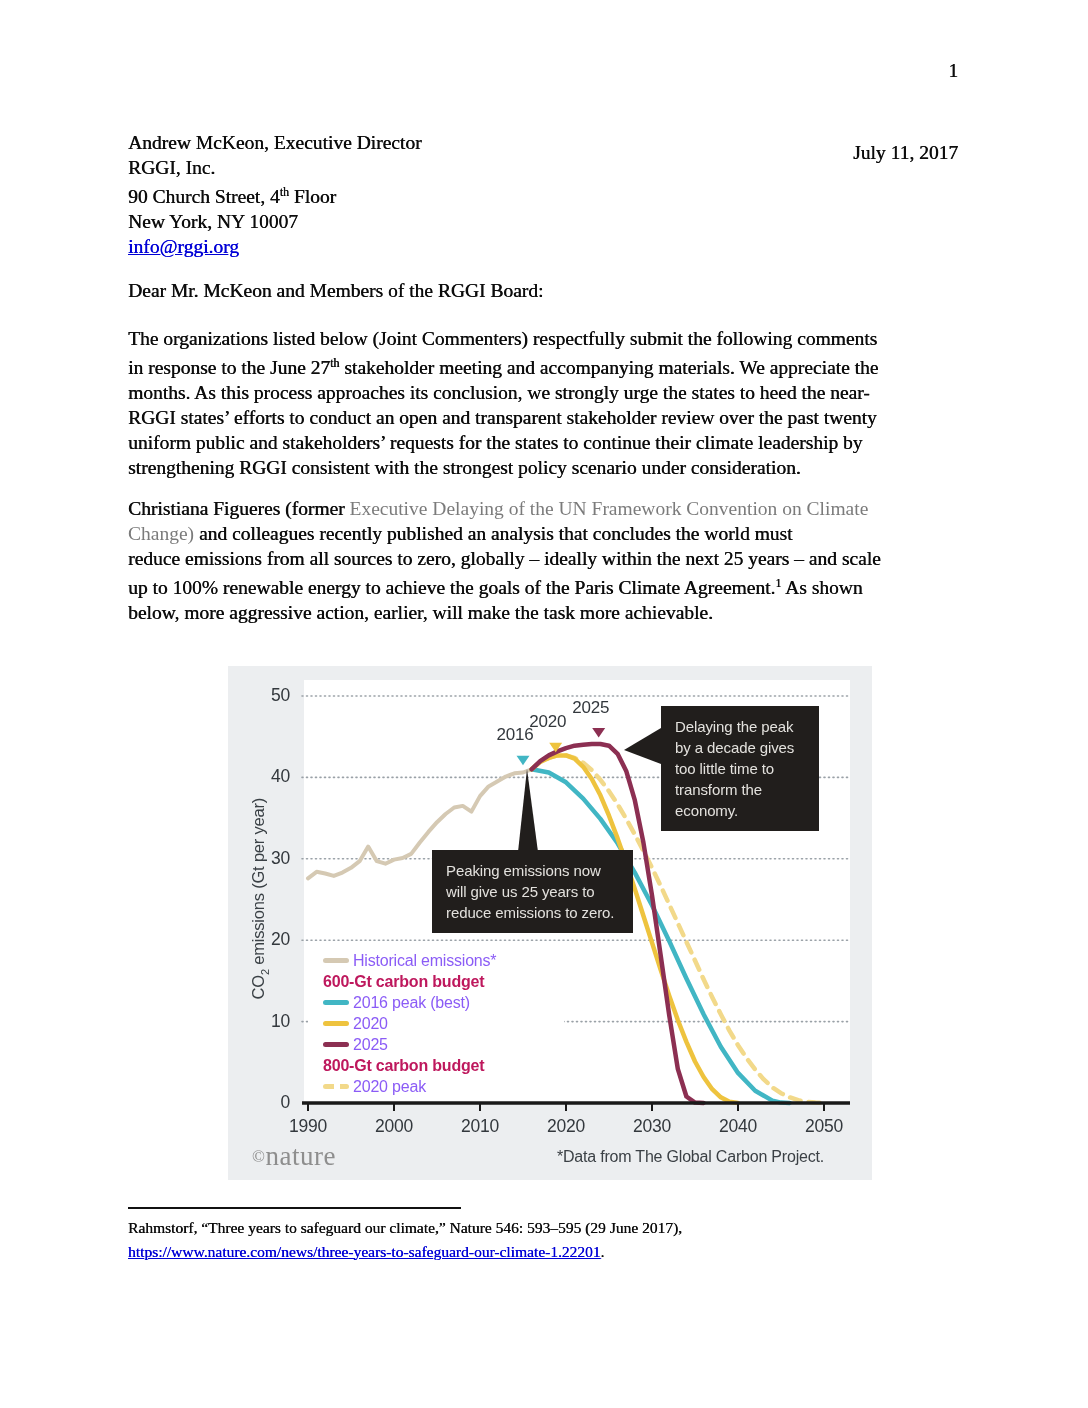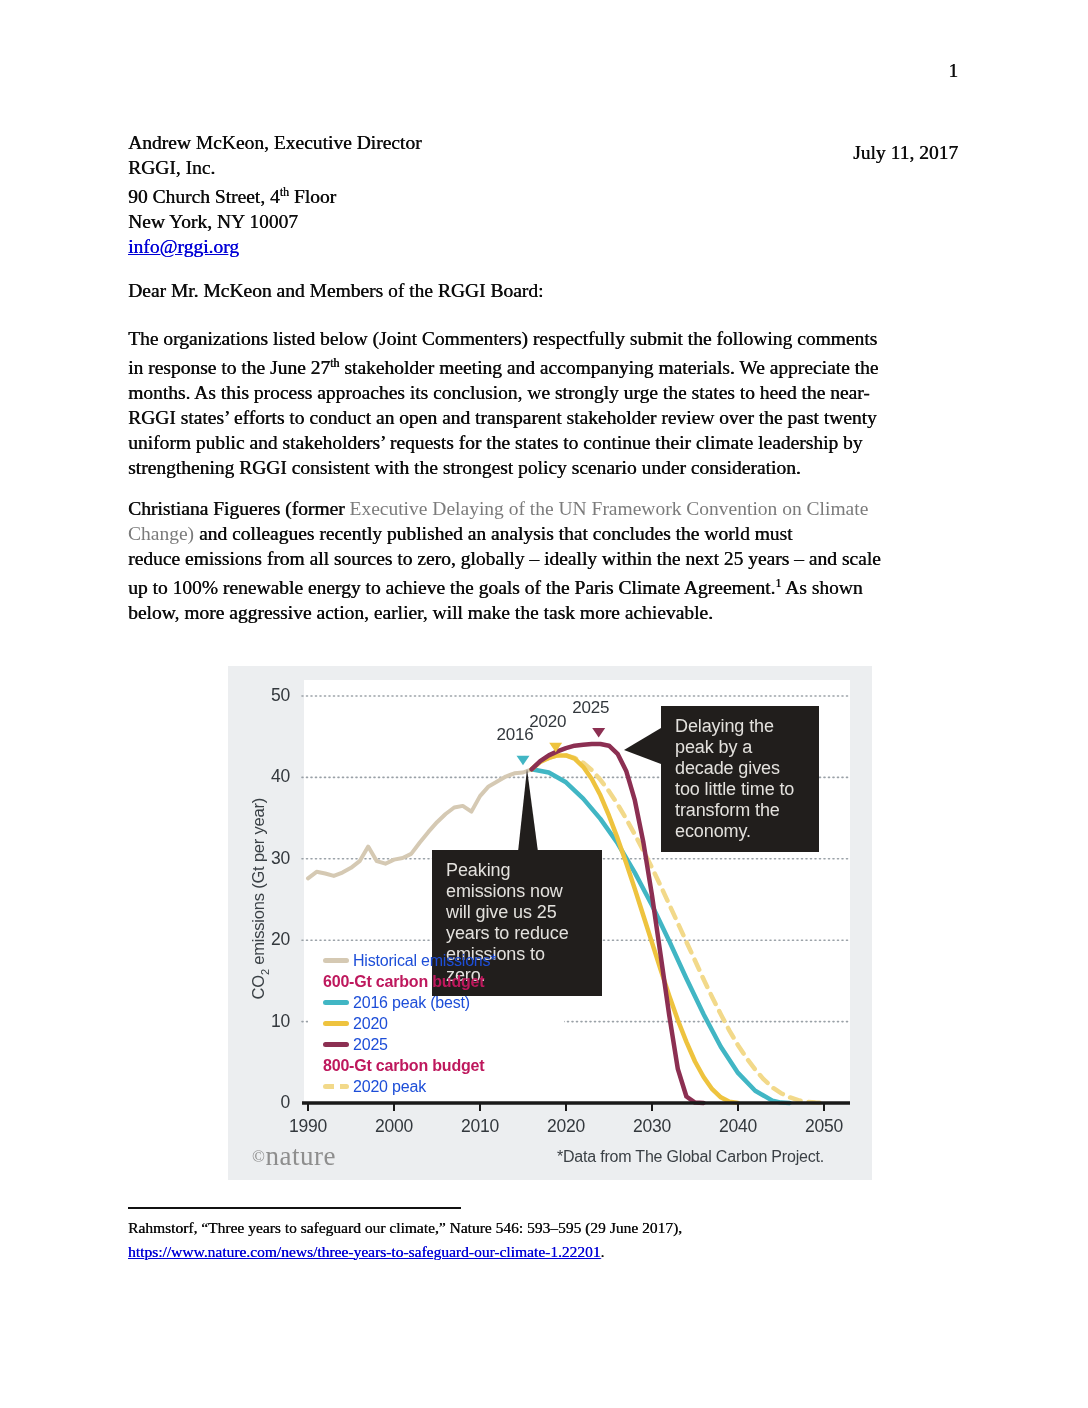--- a/index.html
+++ b/index.html
@@ -35,26 +35,26 @@
   .xtick { position:absolute; width:60px; text-align:center; font-size:17.5px; color:#33383d; }
   .ytick { position:absolute; width:44px; text-align:right; font-size:17.5px; color:#33383d; }
   .peak-label { position:absolute; width:60px; text-align:center; font-size:17px; color:#33383d; }
   .y-title {
     position:absolute; left:-128px; top:222px; width:320px; text-align:center;
     font-size:16.5px; color:#3a4045; transform:rotate(-90deg);
   }
   .y-title sub { font-size:11px; }
   .callout {
     position:absolute; background:#211e1c; color:#e3e1dd;
-    font-size:18px; line-height:21px; padding:10px 14px; letter-spacing:-0.1px;
+    font-size:15px; line-height:21px; padding:10px 14px; letter-spacing:-0.1px;
   }
-  .callout1 { left:204px; top:184px; width:170px; }
+  .callout1 { left:204px; top:184px; width:201px; }
   .callout2 { left:433px; top:40px; width:158px; }
   .legend { position:absolute; left:95px; top:284px; width:250px; }
-  .lg-row { position:relative; height:21px; font-size:16px; color:#1d4ed8; padding-left:30px; line-height:21px; }
+  .lg-row { position:relative; height:21px; font-size:16px; color:#8b5cf6; padding-left:30px; line-height:21px; }
   .lg-row.lg-header { padding-left:0; font-weight:bold; color:#be185d; }
   .lg-swatch { position:absolute; left:0; top:8px; width:26px; height:5px; border-radius:2.5px; }
   .credit { position:absolute; left:24px; bottom:8px; font-family:"Liberation Serif", serif; color:#8e8e8e; letter-spacing:0.5px; }
   .credit .c-sym { font-size:17px; vertical-align:3px; }
   .credit .c-word { font-size:27px; }
   .source { position:absolute; right:48px; bottom:14px; font-size:16px; color:#3b4045; }
 </style>
 </head>
 <body>
 

